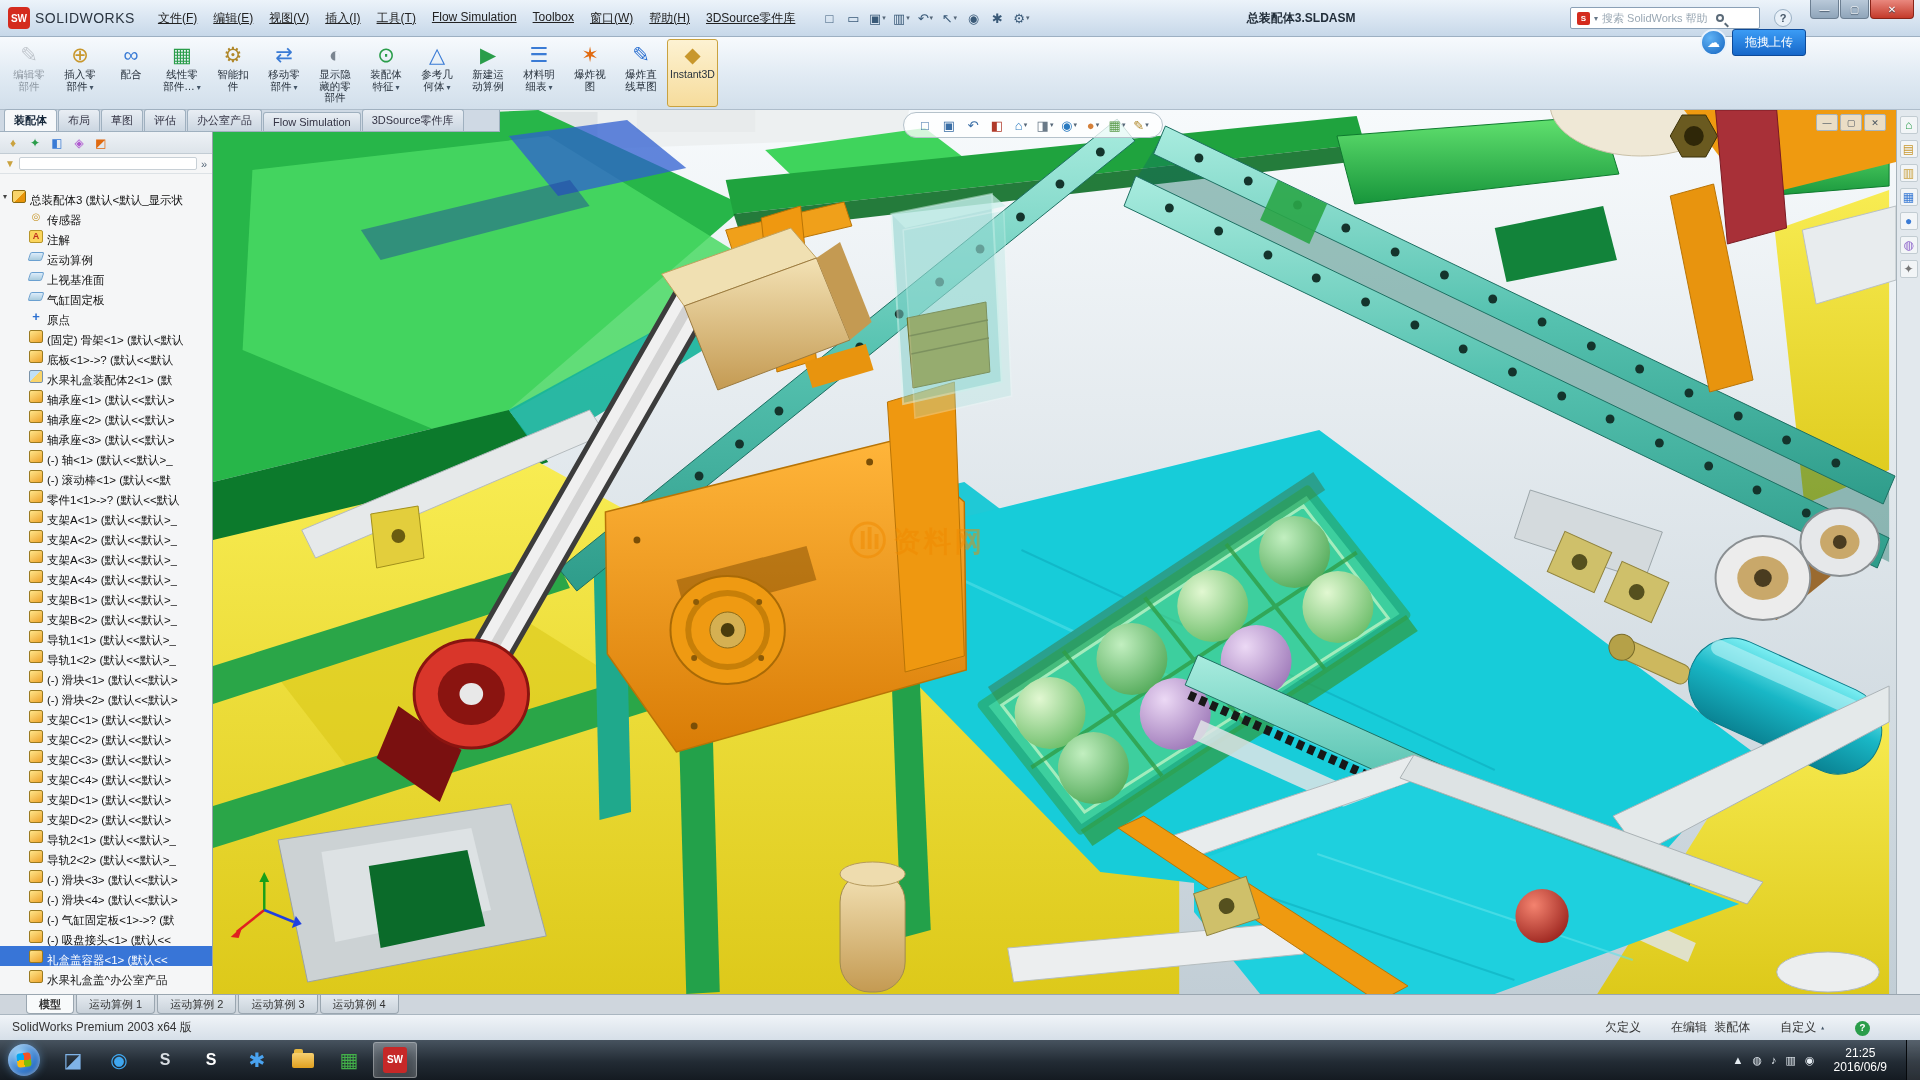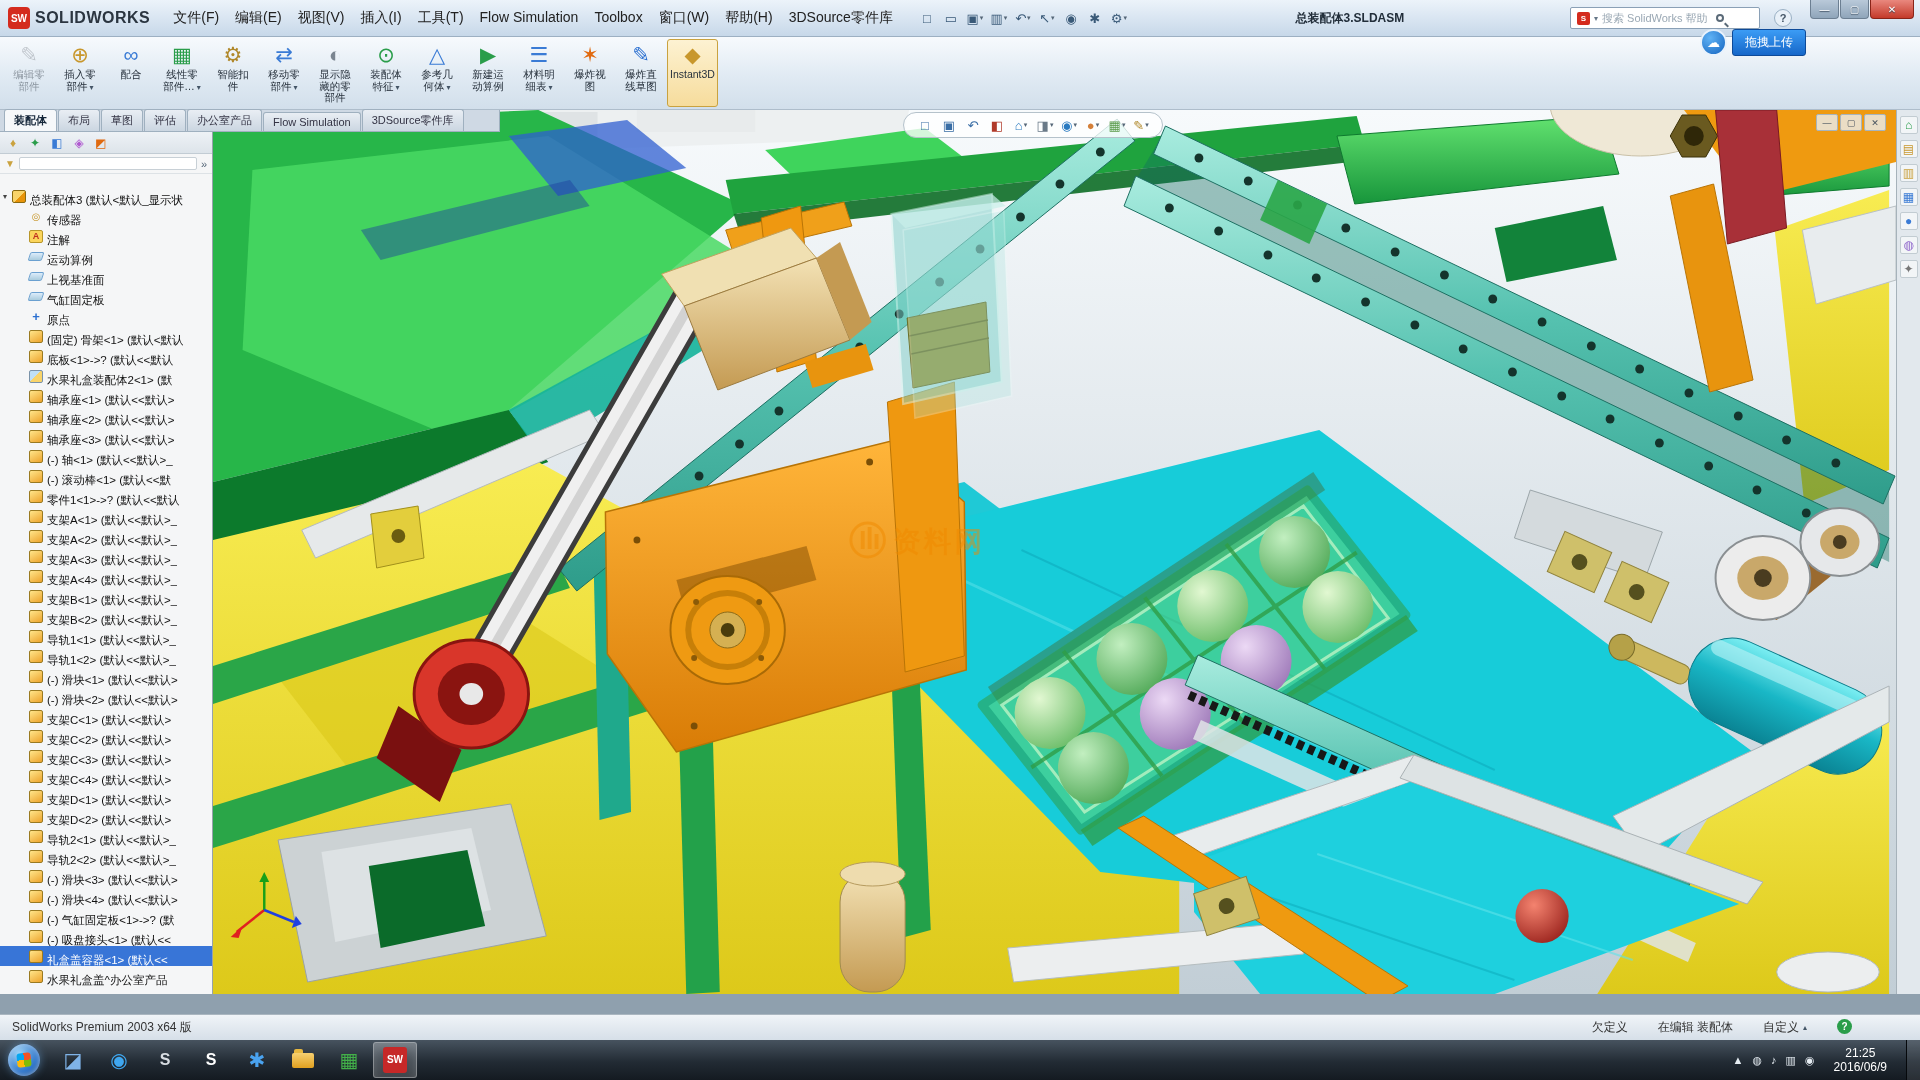--- a/index.html
+++ b/index.html
@@ -3,23 +3,23 @@
 <meta charset="utf-8">
 <style>
 *{margin:0;padding:0;box-sizing:border-box;}
 html,body{width:1920px;height:1080px;overflow:hidden;font-family:"Liberation Sans","DejaVu Sans",sans-serif;background:#222;}
 #app{position:absolute;left:0;top:0;width:1920px;height:1080px;background:#8fa0ae;}
 
 
 .titlebar{position:absolute;left:0;top:0;width:1920px;height:37px;background:linear-gradient(#ecf3fa,#c7d8e9);border-bottom:1px solid #9db0c2;display:flex;align-items:center;padding:0 8px;gap:6px;}
 .logo{display:flex;align-items:center;gap:5px;margin-right:10px;}
 .logobadge{width:22px;height:22px;background:#d42b1e;color:#fff;font-weight:bold;font-size:10px;border-radius:4px;display:flex;align-items:center;justify-content:center;}
-.logotext{font-weight:bold;font-size:16px;color:#2b3540;letter-spacing:.5px;}
+.logotext{font-weight:normal;font-size:14px;color:#2b3540;letter-spacing:.5px;}
 .menus{display:flex;gap:2px;}
-.menu{font-size:14px;color:#222;padding:4px 7px;border-radius:2px;}
+.menu{font-size:12px;color:#222;padding:4px 7px;border-radius:2px;text-decoration:underline;}
 .qatbar{display:flex;gap:2px;margin-left:10px;}
 .qat{min-width:22px;height:22px;display:flex;align-items:center;justify-content:center;font-size:13px;color:#3a5a78;border-radius:2px;}
 .qat.hasdd::after{content:"▾";font-size:7px;color:#567;margin-left:1px;}
 .doctitle{font-size:12px;font-weight:bold;color:#222e3a;margin:0 auto;white-space:nowrap;}
 .searchbox{display:flex;align-items:center;gap:4px;background:#fff;border:1px solid #8aa0b6;border-radius:2px;height:22px;padding:0 6px;width:190px;margin-right:8px;}
 .sbadge{width:13px;height:13px;background:#d42b1e;color:#fff;font-size:8px;font-weight:bold;display:flex;align-items:center;justify-content:center;border-radius:2px;flex:none;}
 .sdd{font-size:8px;color:#678;}
 .searchbox input{border:none;outline:none;font-size:11px;color:#333;width:110px;background:transparent;}
 .searchbox input::placeholder{color:#9aa8b4;}
 .lens{width:8px;height:8px;border:2px solid #5a6a78;border-radius:50%;position:relative;flex:none;}
@@ -86,21 +86,21 @@
 .taskpane{position:absolute;left:1896px;top:110px;width:24px;height:884px;background:#e2e8ed;border-left:1px solid #a6b2ba;z-index:15;display:flex;flex-direction:column;align-items:center;padding-top:6px;gap:6px;}
 .tpico{width:18px;height:18px;display:flex;align-items:center;justify-content:center;font-size:12px;border-radius:2px;background:#f2f5f7;border:1px solid #c2ccd2;}
 
 
 .modeltabs{position:absolute;left:0;top:994px;width:1920px;height:20px;background:#cfd6dd;border-top:1px solid #9aa6b0;display:flex;align-items:stretch;padding-left:26px;z-index:20;}
 .mtab{padding:2px 12px 0;font-size:11px;color:#333;background:linear-gradient(#e4eaf0,#c9d2da);border:1px solid #9aa6b0;border-top:none;border-radius:0 0 4px 4px;margin-right:2px;white-space:nowrap;}
 .mtab.on{background:#f8fafb;font-weight:bold;}
 
 
 .statusbar{position:absolute;left:0;top:1014px;width:1920px;height:26px;background:linear-gradient(#f0f4f8,#d6dfe8);border-top:1px solid #aab6c0;display:flex;align-items:center;padding:0 12px;font-size:12px;color:#333;z-index:20;}
-.sright{margin-left:auto;display:flex;align-items:flex-start;gap:30px;margin-right:56px;}
+.sright{margin-left:auto;display:flex;align-items:flex-end;gap:30px;margin-right:38px;font-family:Liberation Mono, monospace;}
 .custom{display:flex;align-items:center;gap:4px;}
 .custarrow{font-size:8px;color:#456;}
 .sq{width:15px;height:15px;border-radius:50%;background:#2a9d4a;color:#fff;font-size:10px;font-weight:bold;display:flex;align-items:center;justify-content:center;}
 
 
 .taskbar{position:absolute;left:0;top:1040px;width:1920px;height:40px;background:linear-gradient(#47535f,#222b34 55%,#141a21);display:flex;align-items:center;z-index:30;}
 .orb{width:32px;height:32px;border-radius:50%;margin:0 10px 0 8px;background:radial-gradient(circle at 35% 30%,#9fd4f7,#2a72c8 60%,#123f7a);box-shadow:inset 0 0 6px rgba(255,255,255,.6),0 0 8px rgba(120,190,255,.45);display:flex;align-items:center;justify-content:center;flex:none;}
 .flag{width:14px;height:14px;border-radius:3px;background:conic-gradient(#f35325 0 25%,#81bc06 0 50%,#ffba08 0 75%,#05a6f0 0);transform:rotate(-6deg);}
 .titem{width:44px;height:36px;display:flex;align-items:center;justify-content:center;border-radius:3px;margin:0 1px;}
 .titem.on{background:rgba(255,255,255,.18);border:1px solid rgba(255,255,255,.35);box-shadow:inset 0 6px 10px rgba(255,255,255,.15);}
@@ -889,20 +889,28 @@
         <span>●</span>
       </span>
       <span class="tpico" style="color: rgb(138, 96, 201);">
         <span>◍</span>
       </span>
       <span class="tpico" style="color: rgb(119, 119, 119);">
         <span>✦</span>
       </span>
     </div>
 
+  <div class="modeltabs">
+
+  <div class="mtab on">模型</div>
+      <div class="mtab">运动算例 1</div>
+      <div class="mtab">运动算例 2</div>
+      <div class="mtab">运动算例 3</div>
+      <div class="mtab">运动算例 4</div>
+    </div>
 
   <div class="statusbar">
     <span>SolidWorks Premium 2003 x64 版</span>
     <div class="sright">
       <span>欠定义</span>
       <span>在编辑 装配体</span>
       <span class="custom">
         <span>自定义</span>
         <span class="custarrow">▴</span>
       </span>

